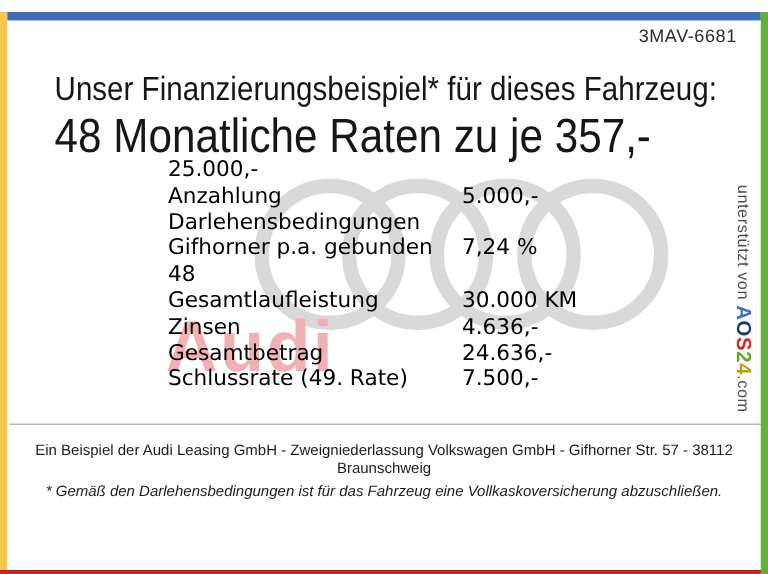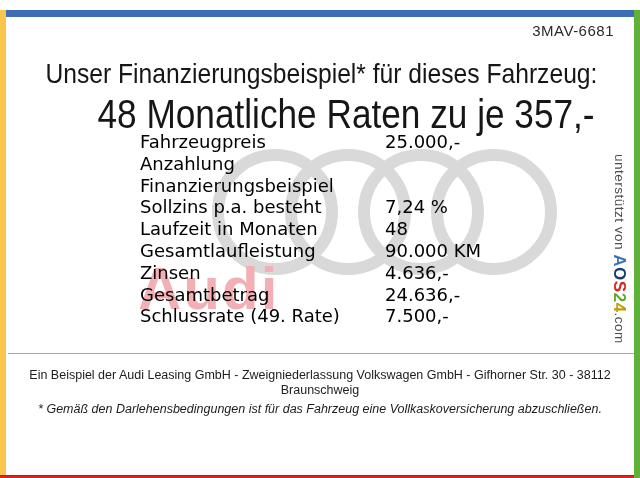--- a/index.html
+++ b/index.html
@@ -8,21 +8,21 @@
     font-family:"Liberation Sans",sans-serif;color:#1a1a1a;margin-top:10px;
   }
   
   .strip{position:absolute;}
   #strip-top{left:6px;top:0;width:628px;height:7px;}
   #strip-left{left:0;top:0;width:6px;height:466px;}
   #strip-right{right:0;top:0;width:6px;height:478px;}
   #strip-bottom{left:0;bottom:0;width:634px;height:12px;border-top:1px solid #b51f12;}
   
   #reg-code{position:absolute;top:12px;right:26px;font-size:15px;color:#2b2b2b;letter-spacing:.5px;}
-  #titles{position:absolute;left:8px;right:8px;top:48px;text-align:right;z-index:2;}
+  #titles{position:absolute;left:8px;right:8px;top:48px;text-align:left;z-index:2;}
   #title-line1{font-size:28px;transform:scaleX(.88);transform-origin:center;white-space:nowrap;color:#161616;}
   #title-line2{font-size:40px;transform:scaleX(.88);transform-origin:center;white-space:nowrap;color:#161616;margin-top:2px;}
   
   #rings-watermark{position:absolute;left:212px;top:132px;z-index:0;}
   #audi-watermark{
     position:absolute;left:138px;top:236px;z-index:0;font-size:60px;line-height:86px;
     font-weight:bold;letter-spacing:2px;
   }
   
   #finance-table{position:absolute;left:140px;top:121px;z-index:2;font-family:"DejaVu Sans",sans-serif;font-size:18px;color:#000;}
@@ -67,40 +67,39 @@
 
   <div id="audi-watermark" style="color: rgb(242, 175, 180);">Audi</div>
 
   <div id="titles">
     <div id="title-line1">Unser Finanzierungsbeispiel* für dieses Fahrzeug:</div>
     <div id="title-line2">48 Monatliche Raten zu je 357,-</div>
   </div>
 
   <div id="finance-table">
     <div class="finance-row">
-      <span>Fahrzeugpreis</span>
       <span>25.000,-</span>
     </div>
     <div class="finance-row">
       <span>Anzahlung</span>
+      <span>5.000,-</span>
     </div>
     <div class="finance-row">
-      <span>Finanzierungsbeispiel</span>
+      <span>Darlehensbedingungen</span>
     </div>
     <div class="finance-row">
-      <span>Sollzins p.a. besteht</span>
+      <span>Gifhorner p.a. gebunden</span>
       <span>7,24 %</span>
     </div>
     <div class="finance-row">
-      <span>Laufzeit in Monaten</span>
       <span>48</span>
     </div>
     <div class="finance-row">
       <span>Gesamtlaufleistung</span>
-      <span>90.000 KM</span>
+      <span>30.000 KM</span>
     </div>
     <div class="finance-row">
       <span>Zinsen</span>
       <span>4.636,-</span>
     </div>
     <div class="finance-row">
       <span>Gesamtbetrag</span>
       <span>24.636,-</span>
     </div>
     <div class="finance-row">
@@ -109,17 +108,17 @@
     </div>
   </div>
 
   <div id="support-banner" style="color: rgb(77, 77, 77);">
     <span>unterstützt von </span><span class="brand-letter" style="color: rgb(59, 116, 185);">A</span><span class="brand-letter" style="color: rgb(28, 60, 110);">O</span><span class="brand-letter" style="color: rgb(214, 40, 30);">S</span><span class="brand-letter" style="color: rgb(97, 168, 41);">2</span><span class="brand-letter" style="color: rgb(196, 154, 2);">4</span><span>.com</span>
   </div>
 
   <div id="separator-line"></div>
 
   <div id="disclaimer">
-    <p>Ein Beispiel der Audi Leasing GmbH - Zweigniederlassung Volkswagen GmbH - Gifhorner Str. 30 - 38112 Braunschweig</p>
+    <p>Ein Beispiel der Audi Leasing GmbH - Zweigniederlassung Volkswagen GmbH - Gifhorner Str. 57 - 38112 Braunschweig</p>
     <p class="gap-s">* Gemäß den Darlehensbedingungen ist für das Fahrzeug eine Vollkaskoversicherung abzuschließen.</p>
   </div>
 
 </div>
 
 </body></html>

